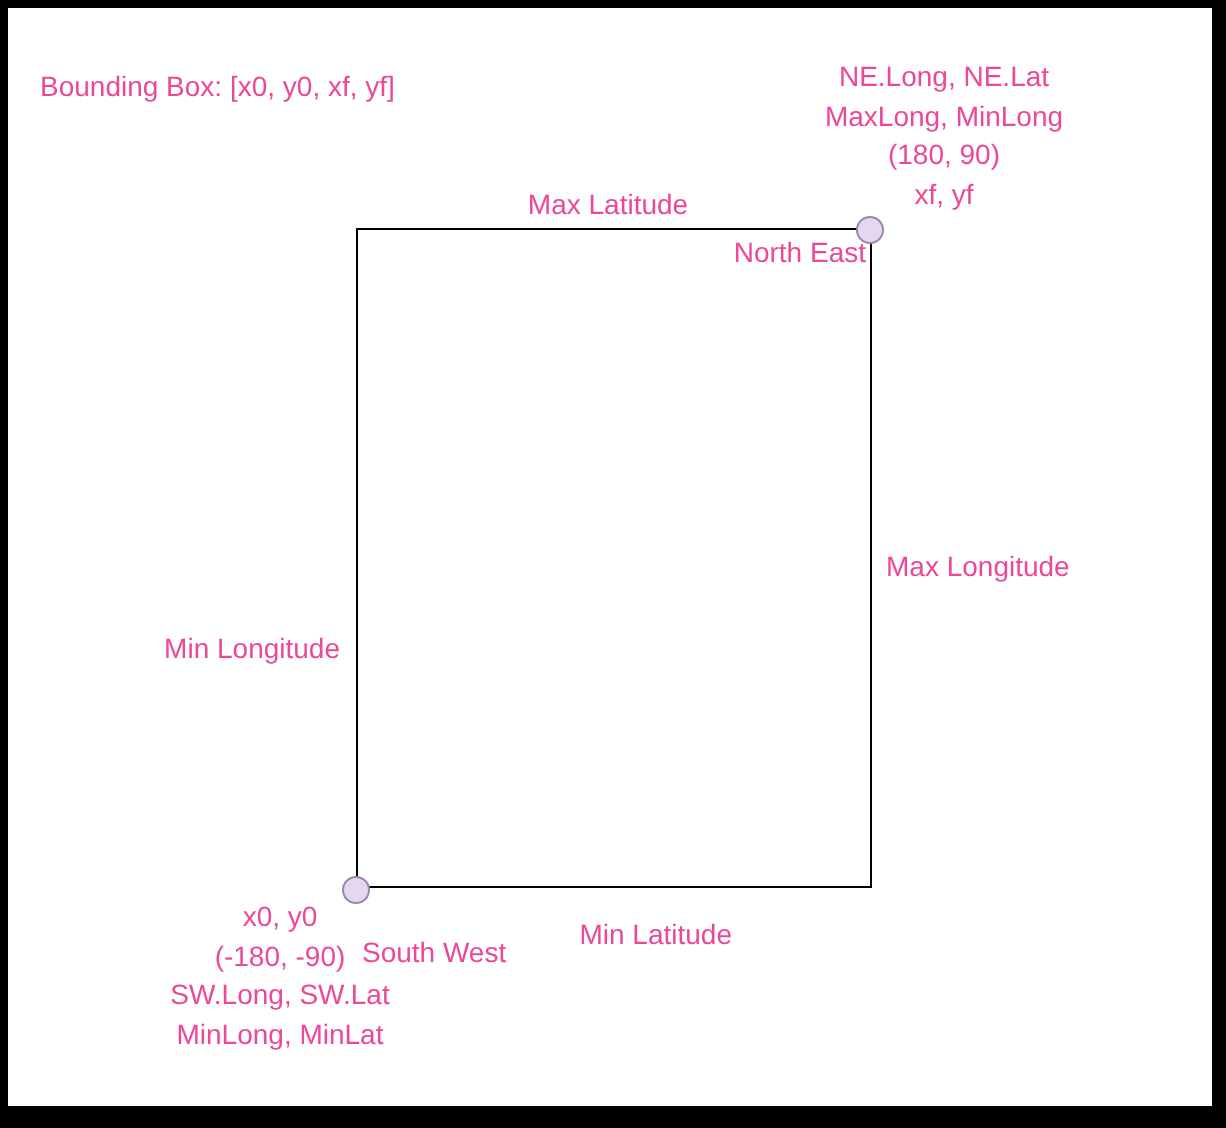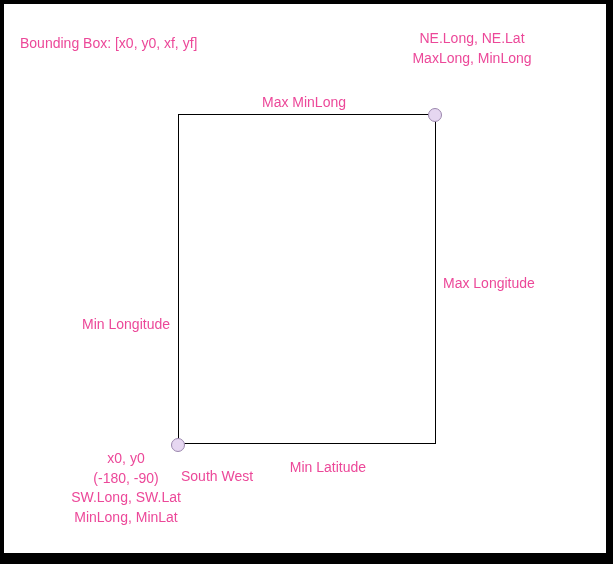--- a/index.html
+++ b/index.html
@@ -26,21 +26,21 @@
     left: 174px; top: 110px;
     width: 256px; height: 328px;
     border: 1.5px solid #000000;
     background: transparent;
   }
   .ne-block {
     left: 403px; top: 25px; width: 130px;
     text-align: center; line-height: 19.5px;
   }
   .sw-block {
-    left: 42px; top: 445px; width: 160px;
+    left: 56px; top: 445px; width: 160px;
     text-align: center; line-height: 19.5px;
   }
   .max-lat { left: 240px; top: 90px; width: 120px; text-align: center; }
   .min-lat { left: 242px; top: 455px; width: 120px; text-align: right; }
   .min-long { left: 26px; top: 271px; width: 140px; text-align: right; margin-top: 41px; }
   .max-long { left: 439px; top: 271px; }
   .north-east-label { left: 296px; top: 114px; width: 133px; text-align: right; }
   .south-west-label { left: 177px; top: 423px; margin-top: 41px; }
   .marker {
     width: 12px; height: 12px;
@@ -55,26 +55,29 @@
 </head>
 <body>
 
 <div class="frame">
 
   <div class="abs title">Bounding Box: [x0, y0, xf, yf]</div>
 
   <div class="abs ne-block">
     <div>NE.Long, NE.Lat</div>
     <div>MaxLong, MinLong</div>
+    <div>(180, 90)</div>
+    <div>xf, yf</div>
   </div>
 
-  <div class="abs max-lat">Max MinLong</div>
+  <div class="abs max-lat">Max Latitude</div>
 
   <div class="abs bbox-rect"></div>
 
+  <div class="abs north-east-label">North East</div>
 
   <div class="abs marker marker-ne" style="background: rgb(230, 215, 241); border-color: rgb(155, 135, 173);"></div>
 
   <div class="abs min-long">Min Longitude</div>
 
   <div class="abs max-long">Max Longitude</div>
 
   <div class="abs south-west-label">South West</div>
 
   <div class="abs marker marker-sw" style="background: rgb(230, 215, 241); border-color: rgb(155, 135, 173);"></div>

